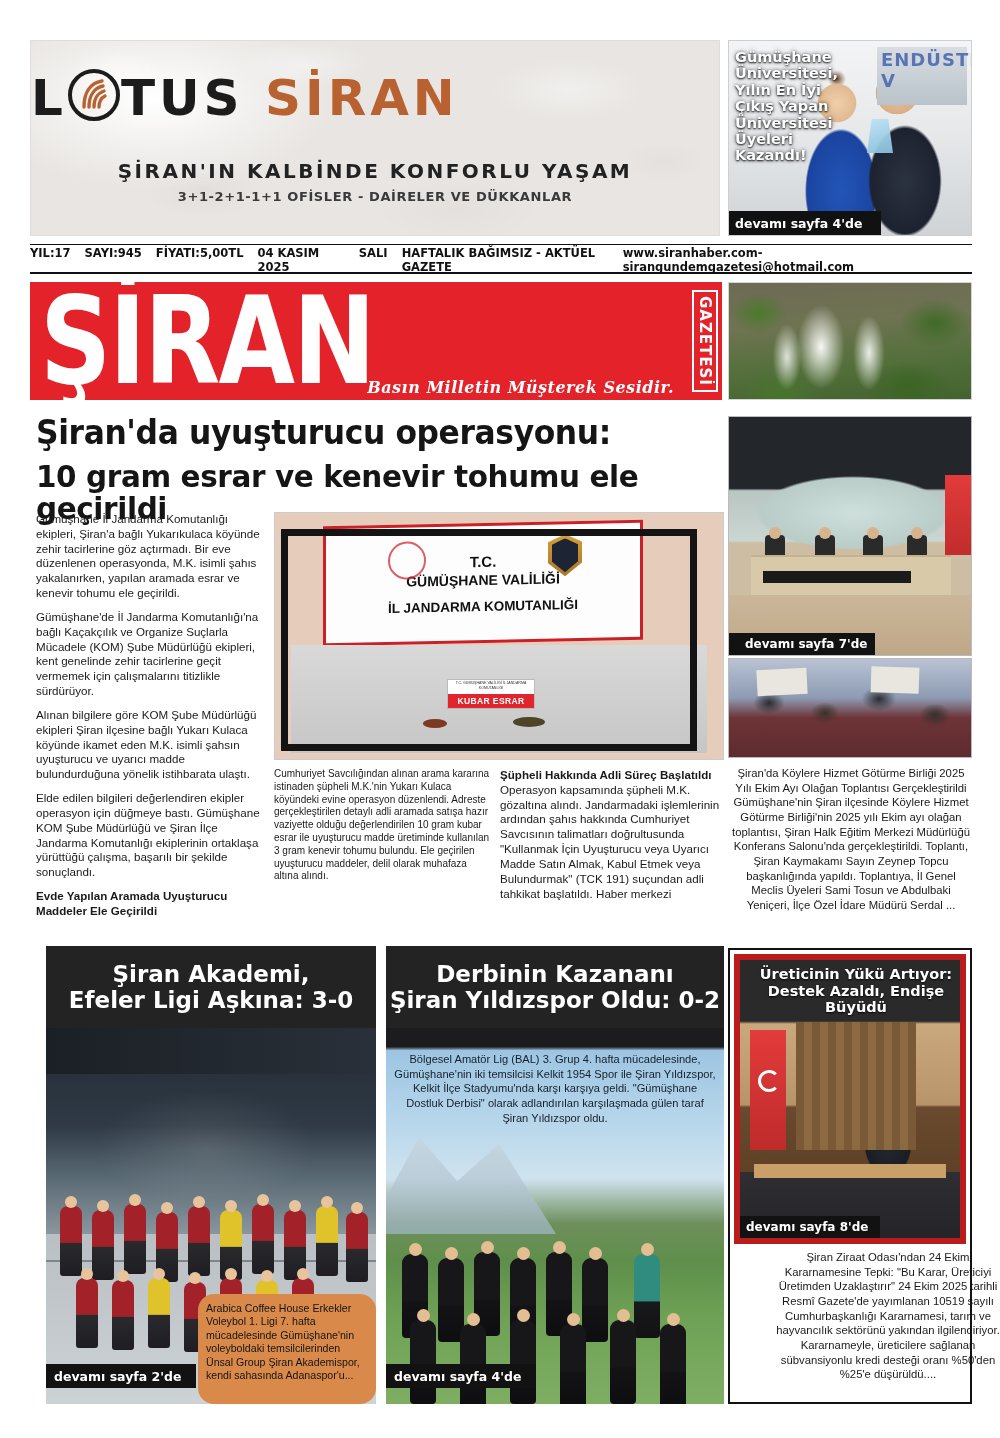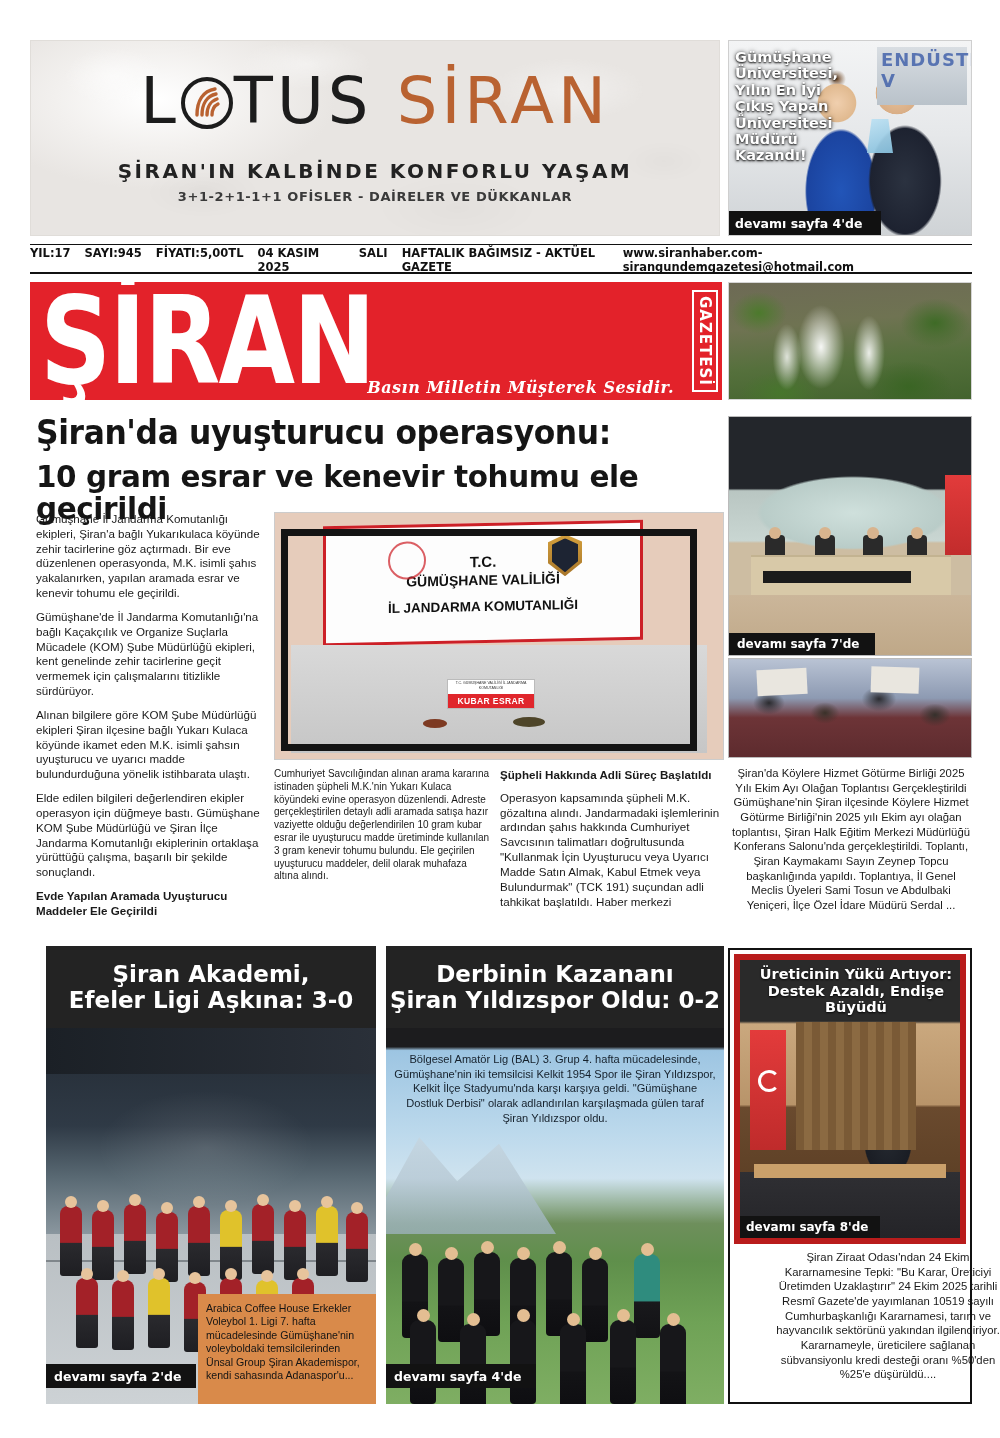--- a/index.html
+++ b/index.html
@@ -27,23 +27,22 @@
     background:
       radial-gradient(ellipse 70px 40px at 12% 18%, rgba(255,255,255,.95), rgba(255,255,255,0) 70%),
       radial-gradient(ellipse 90px 34px at 40% 12%, rgba(255,255,255,.8), rgba(255,255,255,0) 72%),
       radial-gradient(ellipse 110px 45px at 78% 25%, rgba(255,255,255,.75), rgba(255,255,255,0) 70%),
       radial-gradient(ellipse 85px 38px at 25% 78%, rgba(0,0,0,.05), rgba(0,0,0,0) 70%),
       radial-gradient(ellipse 120px 50px at 62% 86%, rgba(0,0,0,.045), rgba(0,0,0,0) 72%),
       radial-gradient(ellipse 60px 30px at 92% 62%, rgba(0,0,0,.04), rgba(0,0,0,0) 72%);
   }
   .lotus-logo {
     position:absolute; left:0; right:0; top:28px;
-    text-align:center;
     font-family:"DejaVu Sans", sans-serif;
-    font-weight:400; font-size:64px; letter-spacing:4px;
+    font-weight:700; font-size:50px; letter-spacing:4px;
     line-height:1;
   }
   .lt-dark { color:#1c1c1c; }
   .lt-orange { color:#b96231; }
   .lotus-mark {
     display:inline-block; width:52px; height:52px; position:relative;
     vertical-align:-6px; margin:0 1px;
   }
   .lotus-sub {
     position:absolute; left:0; right:0; top:118px;
@@ -217,21 +216,21 @@
   .jn-frame { position:absolute; left:6px; top:16px; right:26px; bottom:8px; border:7px solid #141414; }
 
   .lead-col2 {
     position:absolute; left:274px; top:768px; width:218px;
     font-size:10px; line-height:1.28; color:#1a1a1a;
   }
   .lead-col3 {
     position:absolute; left:500px; top:768px; width:224px;
     font-size:11.6px; line-height:1.28; color:#1a1a1a;
   }
-  .lead-col3 .sub { font-weight:700; display:block; margin-bottom:8px; }
+  .lead-col3 .sub { font-weight:700; display:block; margin-bottom:0; }
 
   
   .side-box1 {
     position:absolute; left:728px; top:416px; width:244px; height:240px;
     overflow:hidden; border:1px solid #bbb;
   }
   .side1-photo {
     position:absolute; inset:0;
     background:
       radial-gradient(ellipse 130px 50px at 124px 96px, #cfe0dc 0%, #b9ccc8 70%, rgba(0,0,0,0) 74%),
@@ -246,21 +245,21 @@
   .side1-title {
     position:absolute; left:4px; top:6px; width:236px; text-align:center;
     color:#fff; font-family:"DejaVu Sans", sans-serif;
     font-weight:700; font-size:15px; line-height:1.15;
     text-shadow:0 1px 2px rgba(0,0,0,.9);
   }
   .side1-cont {
     position:absolute; left:0; bottom:0; width:146px; height:22px;
     background:#121212; color:#fff;
     font-family:"DejaVu Sans", sans-serif; font-weight:700; font-size:12px;
-    display:flex; align-items:center; padding-left:8px;
+    display:flex; align-items:center; padding-left:16px;
   }
   .side-box2 {
     position:absolute; left:728px; top:658px; width:244px; height:100px;
     overflow:hidden; border:1px solid #bbb;
     background:
       radial-gradient(ellipse 22px 16px at 40px 44px, #2b2b2f, rgba(0,0,0,0) 72%),
       radial-gradient(ellipse 20px 15px at 96px 54px, #3a3129, rgba(0,0,0,0) 72%),
       radial-gradient(ellipse 24px 17px at 150px 40px, #2c2c31, rgba(0,0,0,0) 72%),
       radial-gradient(ellipse 22px 16px at 206px 56px, #35302b, rgba(0,0,0,0) 72%),
       linear-gradient(180deg,#b9c3d4 0%,#8d9ab2 40%,#6d3437 60%,#5d2b2e 100%);
@@ -327,21 +326,21 @@
   .sp1-banner { position:absolute; left:0; top:0; width:100%; height:46px; background:linear-gradient(90deg,#1b2026,#2a3039); }
   .sp1-court { position:absolute; left:0; top:206px; width:100%; height:170px; background:linear-gradient(180deg,#b9bfc3,#cdd2d5); }
   .sp1-court::before{ content:""; position:absolute; left:0; right:0; top:26px; height:2px; background:#7f868b; }
   .player { position:absolute; width:22px; height:70px; border-radius:8px 8px 3px 3px; }
   .p-red { background:linear-gradient(180deg,#a32128 0%,#a32128 52%,#2a2a2e 53%,#1e1e22 100%); }
   .p-yel { background:linear-gradient(180deg,#e0c22b 0%,#e0c22b 52%,#2a2a2e 53%,#1e1e22 100%); }
   .player i { position:absolute; left:5px; top:-10px; width:12px; height:12px; border-radius:50%; background:#e7c49c; display:block; }
   .sp1-cap {
     position:absolute; left:152px; bottom:0; width:178px; height:110px;
     background:#d98a4a; padding:8px 6px 6px 8px;
-    font-size:10.6px; line-height:1.27; color:#141414;
+    font-size:10.6px; line-height:1.27; color:#141414;border-radius:16px;
   }
   .sp1-cont {
     position:absolute; left:0; bottom:16px; width:150px; height:24px;
     background:#121212; color:#fff;
     font-family:"DejaVu Sans", sans-serif; font-weight:700; font-size:12.5px;
     display:flex; align-items:center; padding-left:8px;
   }
 
   
   .sp2 { position:absolute; left:386px; top:946px; width:338px; height:458px; overflow:hidden; }
@@ -400,21 +399,21 @@
       </div>
       <div class="lotus-sub">ŞİRAN'IN KALBİNDE KONFORLU YAŞAM</div>
       <div class="lotus-sub2">3+1-2+1-1+1 OFİSLER - DAİRELER VE DÜKKANLAR</div>
     </div>
   </div>
 
   <div class="promo">
     <div class="promo-photo"></div>
     <div class="promo-band"></div>
     <div class="promo-band-tx">ENDÜSTRİ V</div>
-    <div class="promo-title">Gümüşhane Üniversitesi, Yılın En İyi Çıkış Yapan Üniversitesi Müdürü Kazandı!</div>
+    <div class="promo-title">Gümüşhane Üniversitesi, Yılın En İyi Çıkış Yapan Üniversitesi Üyeleri Kazandı!</div>
     <div class="promo-cont">devamı sayfa 4'de</div>
   </div>
 
   <div class="inforule-top"></div>
   <div class="infobar">
     <div class="infoleft">
       <span>YIL:17</span>
       <span>SAYI:945</span>
       <span>FİYATI:5,00TL</span>
       <span>04 KASIM 2025</span>

